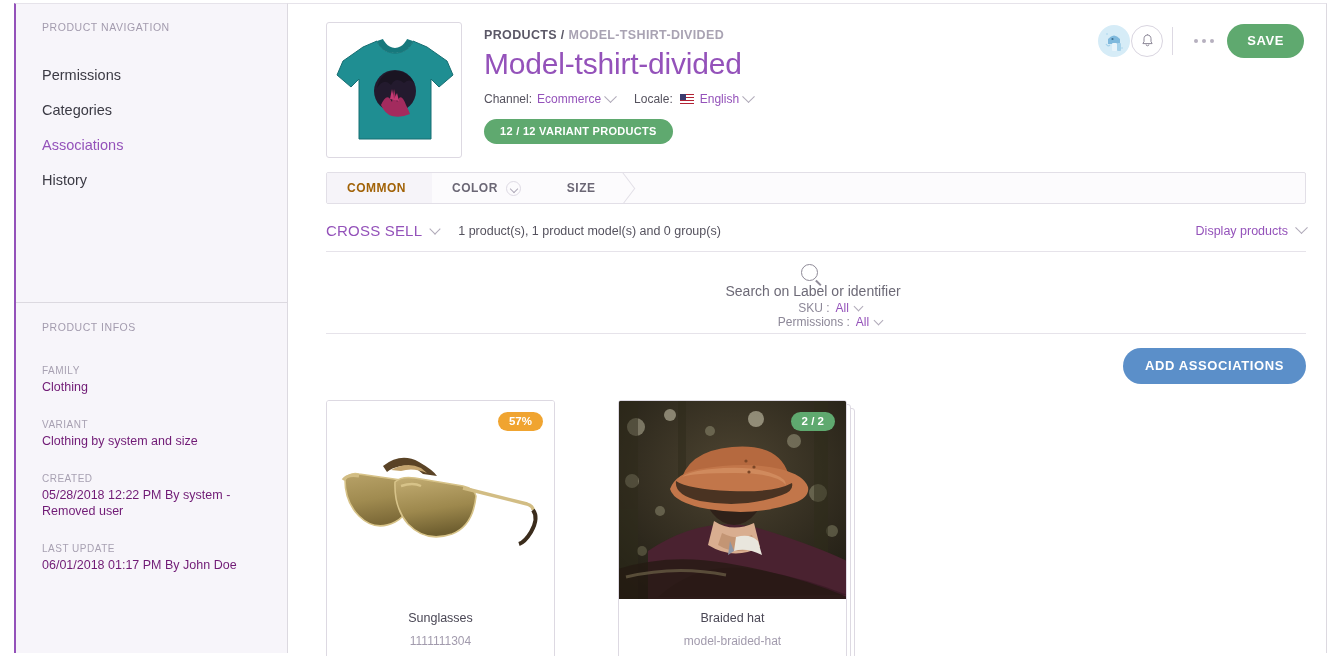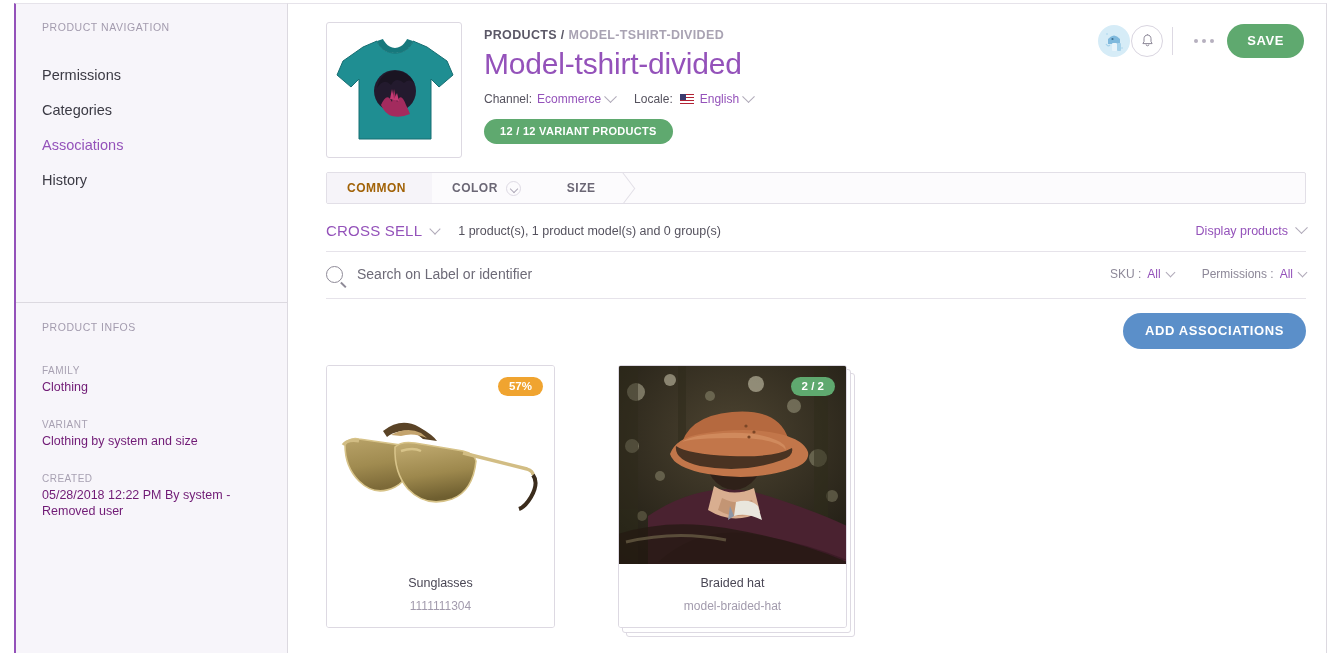--- a/index.html
+++ b/index.html
@@ -300,24 +300,25 @@
   .display-products {
     font-size: 12.5px;
     color: #9452ba;
     cursor: pointer;
     display: flex; align-items: center; gap: 9px;
   }
 
   
   .search-row {
     margin: 0 20px 0 38px;
-    padding: 12px 0 14px;
+    padding: 12px 0 4px;
     display: flex;
     align-items: center;
     border-bottom: 1px solid #e6e3ea;
+    flex-direction: column;
   }
   .search-icon {
     width: 17px; height: 17px;
     border: 1.6px solid #8e8a97;
     border-radius: 50%;
     position: relative;
     margin-right: 14px;
     flex: none;
   }
   .search-icon::after {
@@ -476,20 +477,24 @@
       <div class="info-block">
         <div class="info-label">VARIANT</div>
         <div class="info-value">Clothing by system and size</div>
       </div>
 
       <div class="info-block">
         <div class="info-label">CREATED</div>
         <div class="info-value">05/28/2018 12:22 PM By system - Removed user</div>
       </div>
 
+      <div class="info-block">
+        <div class="info-label">LAST UPDATE</div>
+        <div class="info-value">06/01/2018 01:17 PM By John Doe</div>
+      </div>
     </div>
   </aside>
 
   <main class="main">
 
     <div class="prod-header">
 
       <div class="thumb">
         <svg class="tshirt-svg" width="124" height="120" viewBox="0 0 124 120">
           <path d="M44 10 L30 16 L10 30 L4 44 L18 56 L26 48 L26 108 L98 108 L98 48 L106 56 L120 44 L114 30 L94 16 L80 10

